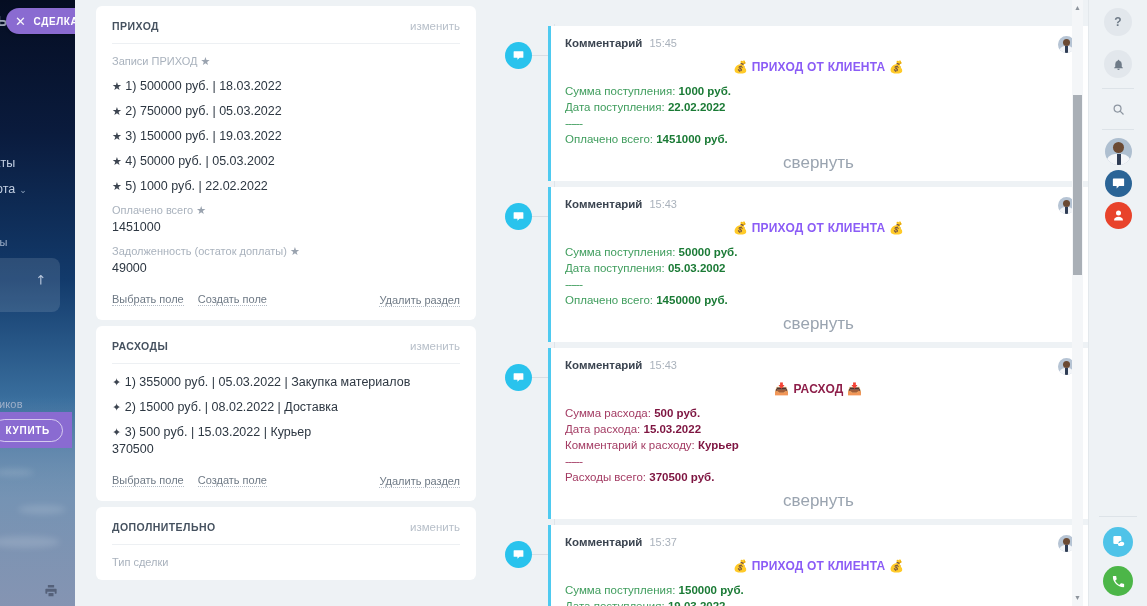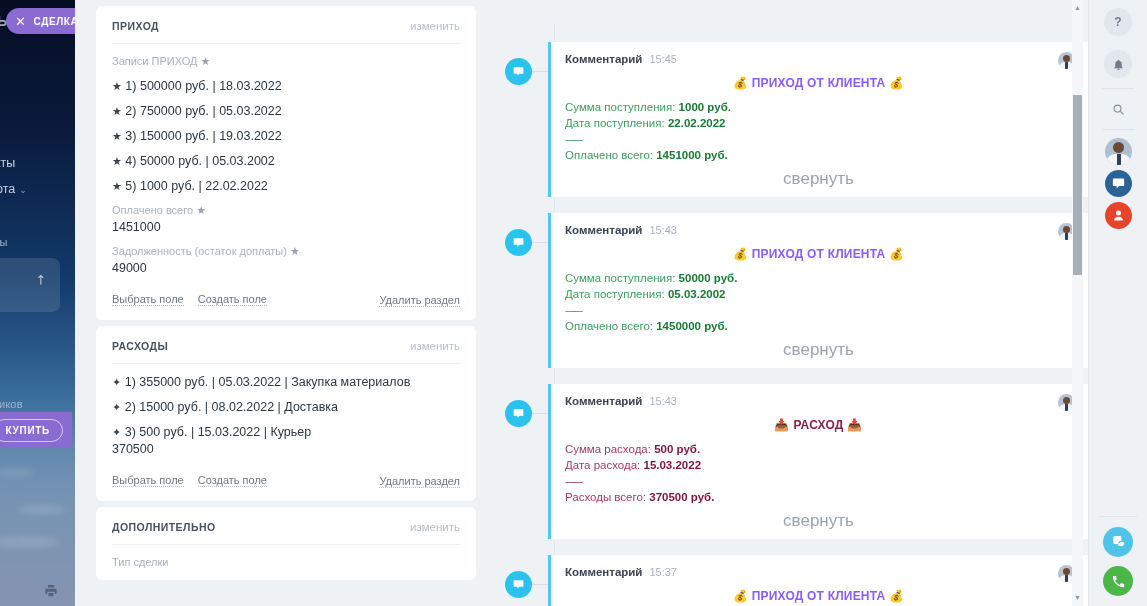--- a/index.html
+++ b/index.html
@@ -116,21 +116,21 @@
     font-size: 9.5px; color: #9aa4b0; letter-spacing: .7px;
     box-shadow: 0 1px 2px rgba(40,60,90,.08);
   }
   .funnel { width: 9px; height: 9px; color: #aeb7c2; }
 
   .timeline {
     position: absolute; left: 54px; top: 24px; bottom: 0; width: 1px; background: #dfe5ea;
   }
   .feed-scroll { position: absolute; left: 0; top: 26px; width: 588px; bottom: 0; }
 
-  .entry { position: relative; margin: 16px 0 6px 0; padding-left: 36px; }
+  .entry { position: relative; margin: 0 0 6px 0; padding-left: 36px; }
   .entry-ico {
     position: absolute; left: 5px; top: 16px; width: 27px; height: 27px;
     border-radius: 50%; background: #29c3ed;
     display: flex; align-items: center; justify-content: center;
     box-shadow: 0 0 0 4px #eef2f5;
   }
   .entry-ico svg { width: 13px; height: 13px; fill: #fff; }
   .entry-connector { position: absolute; left: 32px; top: 29px; width: 16px; height: 1px; background: #d8dee4; }
   .bubble {
     margin-left: 12px; background: #fff; border-left: 3px solid #4ecaf0;
@@ -410,20 +410,21 @@
               <span class="tie"></span>
             </div>
           <div class="b-banner expense">
             <span class="emo">📥</span>
             <span>РАСХОД</span>
             <span class="emo">📥</span>
           </div>
           <div class="b-lines expense">
             <div class="b-line"><span>Сумма расхода:</span> <b>500 руб.</b></div>
             <div class="b-line"><span>Дата расхода:</span> <b>15.03.2022</b></div>
+            <div class="b-line"><span>Комментарий к расходу:</span> <b>Курьер</b></div>
             <div class="b-line b-sep">------</div>
             <div class="b-line"><span>Расходы всего:</span> <b>370500 руб.</b></div>
           </div>
           <div class="b-toggle">свернуть</div>
         </div>
       </div>
 
       <div class="entry">
         <div class="entry-ico">
           <svg viewBox="0 0 24 24">

